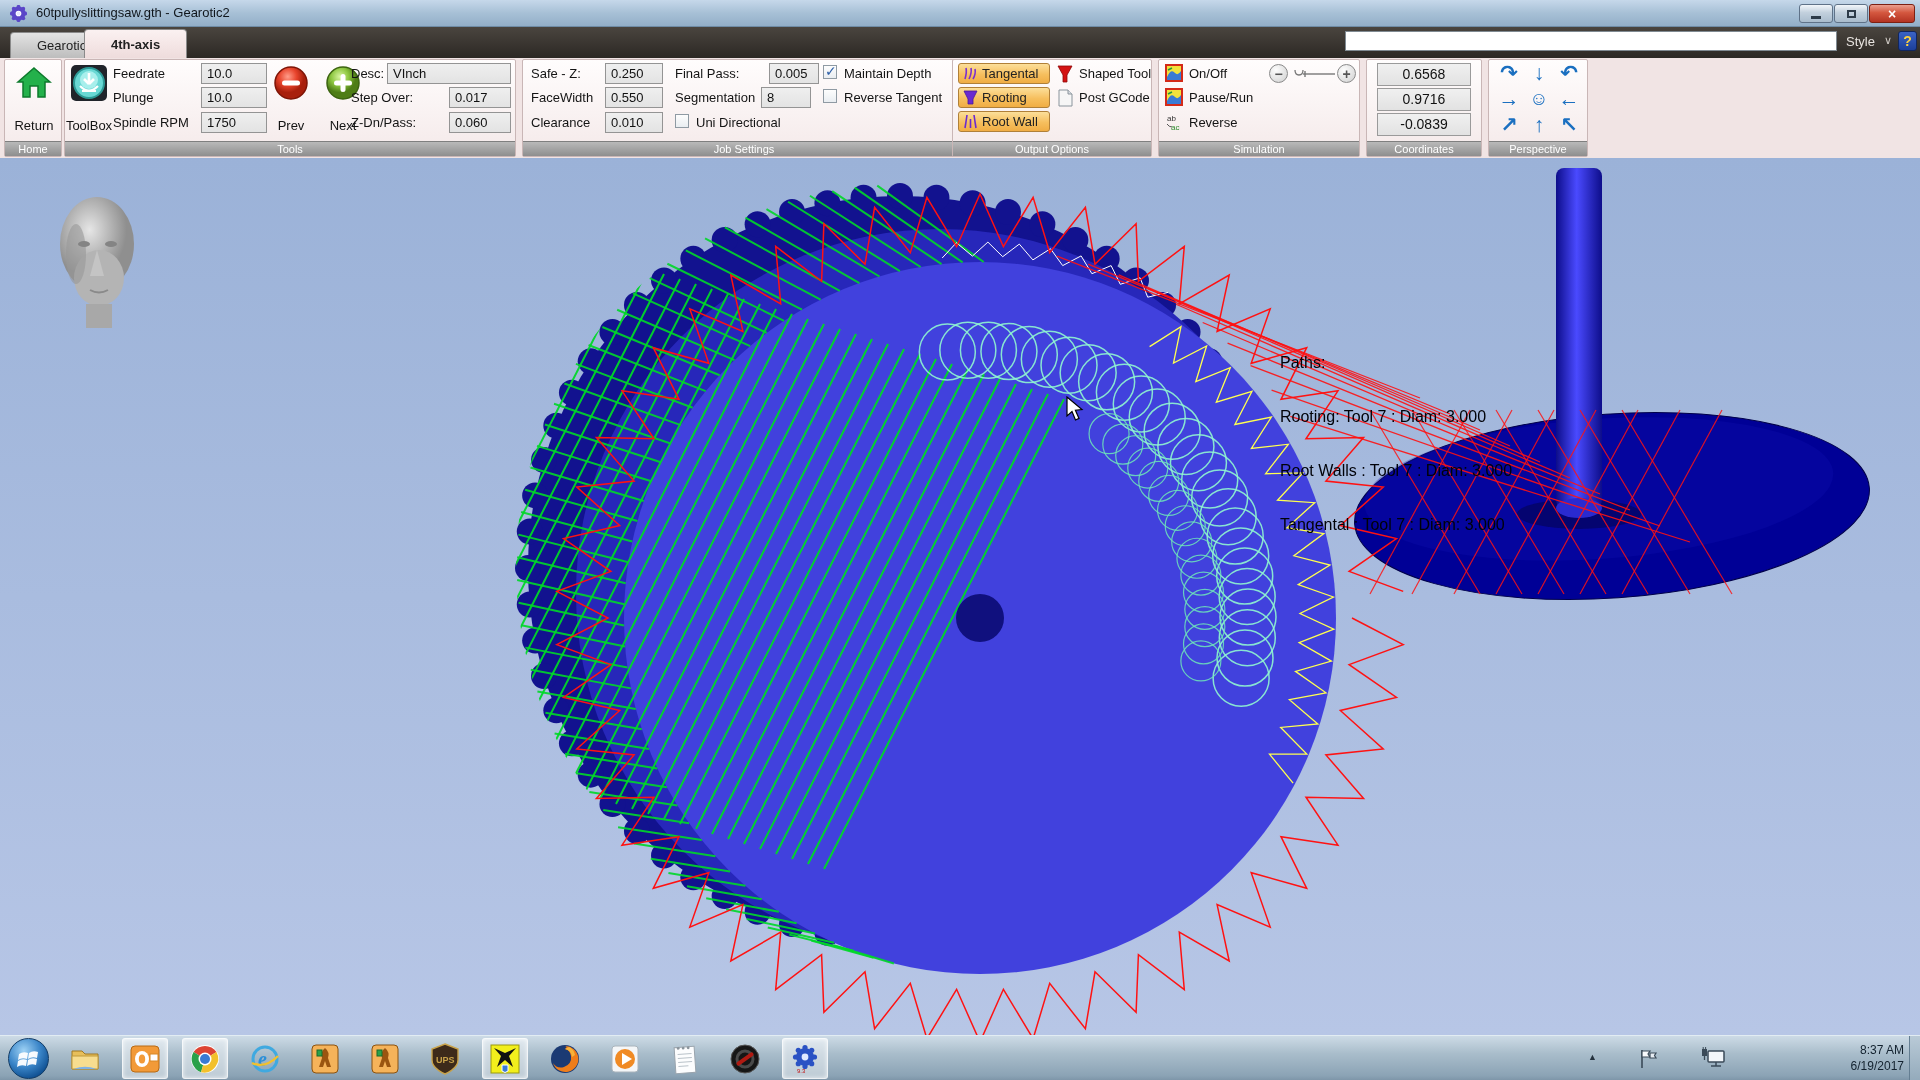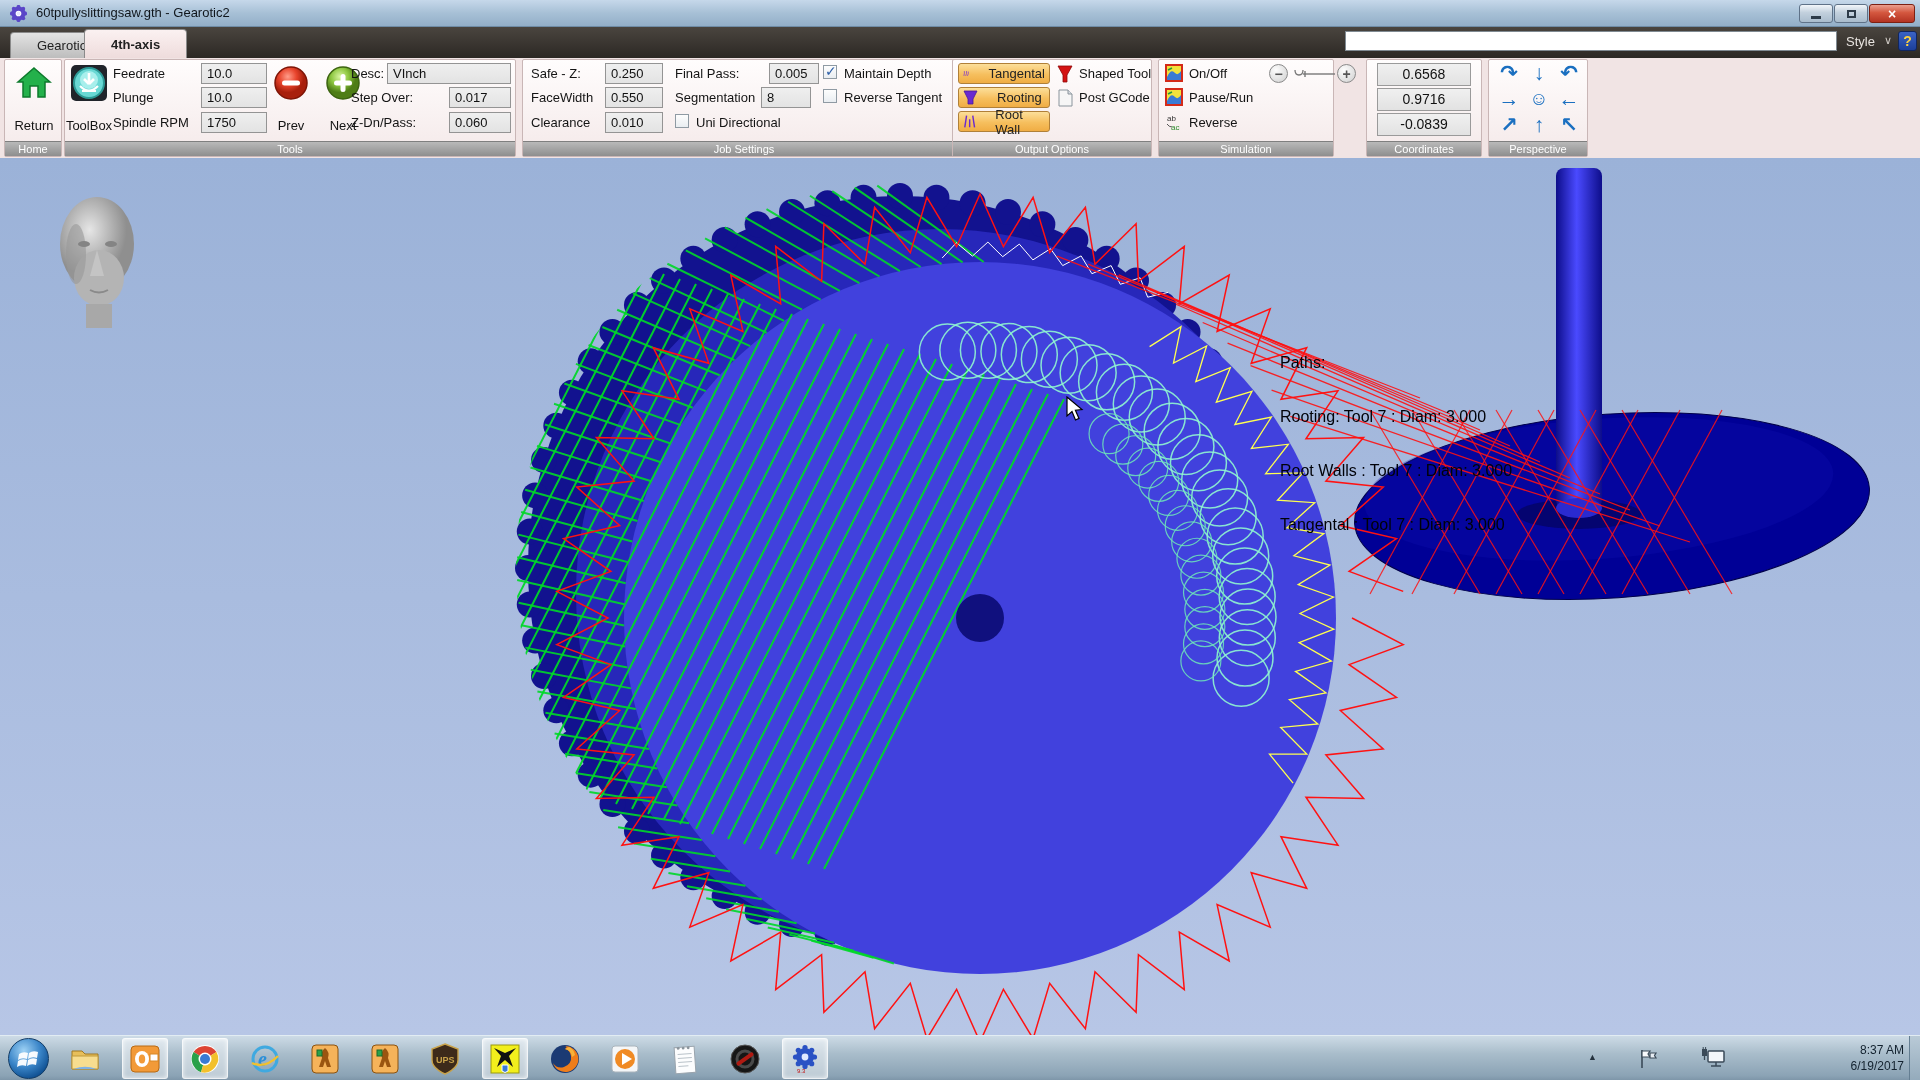--- a/index.html
+++ b/index.html
@@ -42,21 +42,21 @@
     border-top:1px solid #7f7f7f;}
   .rlabel{font-size:13px;color:#141414;white-space:nowrap;}
   .field{position:absolute;height:21px;background:linear-gradient(#efefef,#e3e3e3);
     border:1px solid #949494;font-size:13px;line-height:19px;padding:0 5px;color:#111;white-space:nowrap;overflow:hidden;}
   .abs{position:absolute;}
   .iconbtn{position:absolute;display:flex;align-items:center;justify-content:center;}
   .btnlabel{position:absolute;font-size:13px;text-align:center;color:#141414;}
   .checkbox{position:absolute;width:14px;height:14px;border:1px solid #8f9aa3;background:linear-gradient(#fdfdfd,#e9edf1);}
   .checkbox.checked::after{content:"✓";position:absolute;left:1px;top:-3px;color:#2f5fa8;font-size:14px;font-weight:bold;}
   .toggle{position:absolute;height:21px;width:92px;border:1px solid #b08038;border-radius:3px;
-    background:linear-gradient(#fcdf9a,#f6bf5e 55%,#f0ad44);font-size:13px;display:flex;align-items:center;gap:19px;padding:0 4px;color:#222;}
+    background:linear-gradient(#fcdf9a,#f6bf5e 55%,#f0ad44);font-size:13px;display:flex;align-items:center;gap:4px;padding:0 4px;color:#222;}
   .coordbox{position:absolute;width:94px;height:23px;background:linear-gradient(#f0f0f0,#e2e2e2);
     border:1px solid #9a9a9a;font-size:14px;line-height:21px;text-align:center;color:#111;}
   .parrow{position:absolute;width:30px;height:26px;font-size:21px;line-height:26px;text-align:center;color:#1a6fc0;font-weight:bold;}
   .circlebtn{position:absolute;width:19px;height:19px;border-radius:50%;border:1px solid #8a8a8a;
     background:radial-gradient(circle at 35% 30%,#fdfdfd,#cfcfcf);color:#555;font-size:14px;font-weight:bold;
     display:flex;align-items:center;justify-content:center;line-height:1;}
   .simrow{position:absolute;display:flex;align-items:center;gap:6px;font-size:13px;color:#141414;}
 
   
   .viewport{position:absolute;left:0;top:158px;width:1920px;height:877px;overflow:hidden;}
@@ -248,21 +248,21 @@
         <svg width="18" height="18" viewBox="0 0 18 18">
           <path d="M3 1 h9 l4 4 v12 h-13 z" fill="#f6f6f6" stroke="#8a949c" stroke-width="1"></path>
           <path d="M12 1 v4 h4" fill="#d8dde2" stroke="#8a949c" stroke-width="1"></path>
         </svg>
       </div>
       <div class="rlabel abs" style="left:126px;top:30px;">Post GCode</div>
 
       <div class="glabel">Output Options</div>
     </div>
 
-    <div class="group" style="left:1158px;width:176px;">
+    <div class="group" style="left:1158px;width:202px;">
       <div class="simrow" style="left:6px;top:4px;">
         <svg width="18" height="18" viewBox="0 0 18 18">
           <rect x="1" y="1" width="16" height="16" fill="#f2e23c" stroke="#d42a18" stroke-width="2"></rect>
           <path d="M2 13 Q6 4 10 9 Q13 12 16 7 L16 16 L2 16 Z" fill="#3a7ad4"></path>
           <path d="M3 6 l4 -2" stroke="#2a9a3a" stroke-width="1.6"></path>
         </svg>
         <span>On/Off</span>
       </div>
       <div class="simrow" style="left:6px;top:28px;">
         <svg width="18" height="18" viewBox="0 0 18 18">

